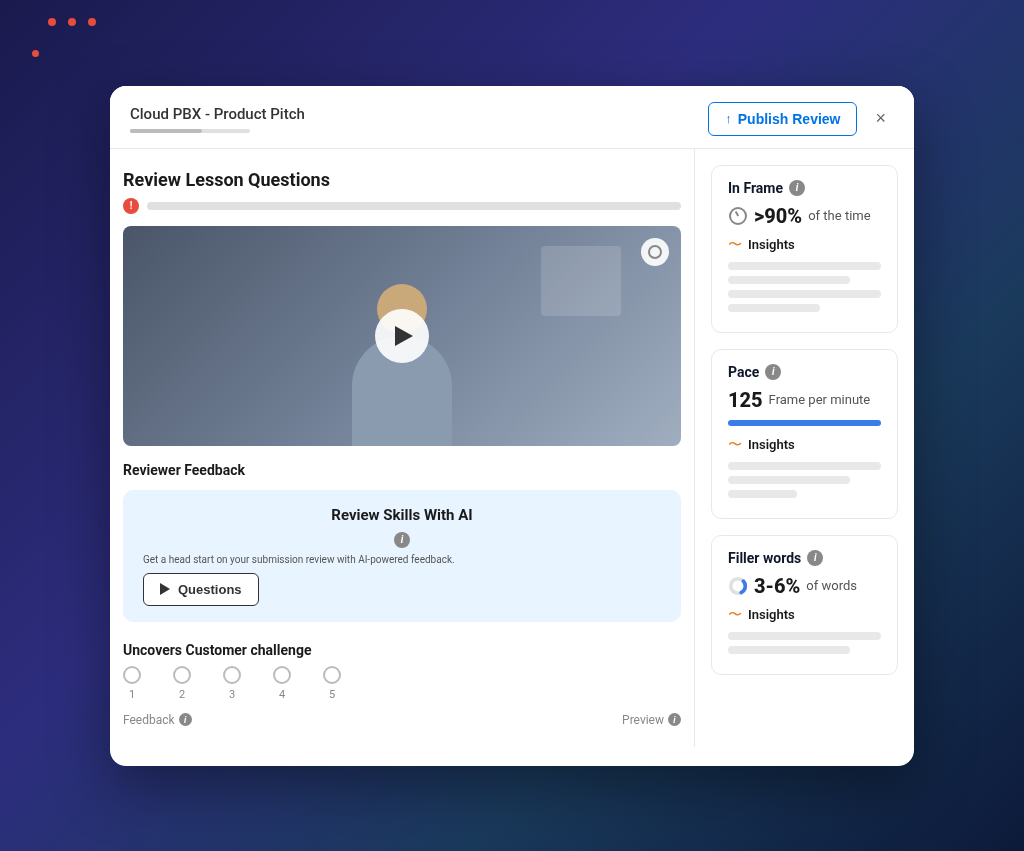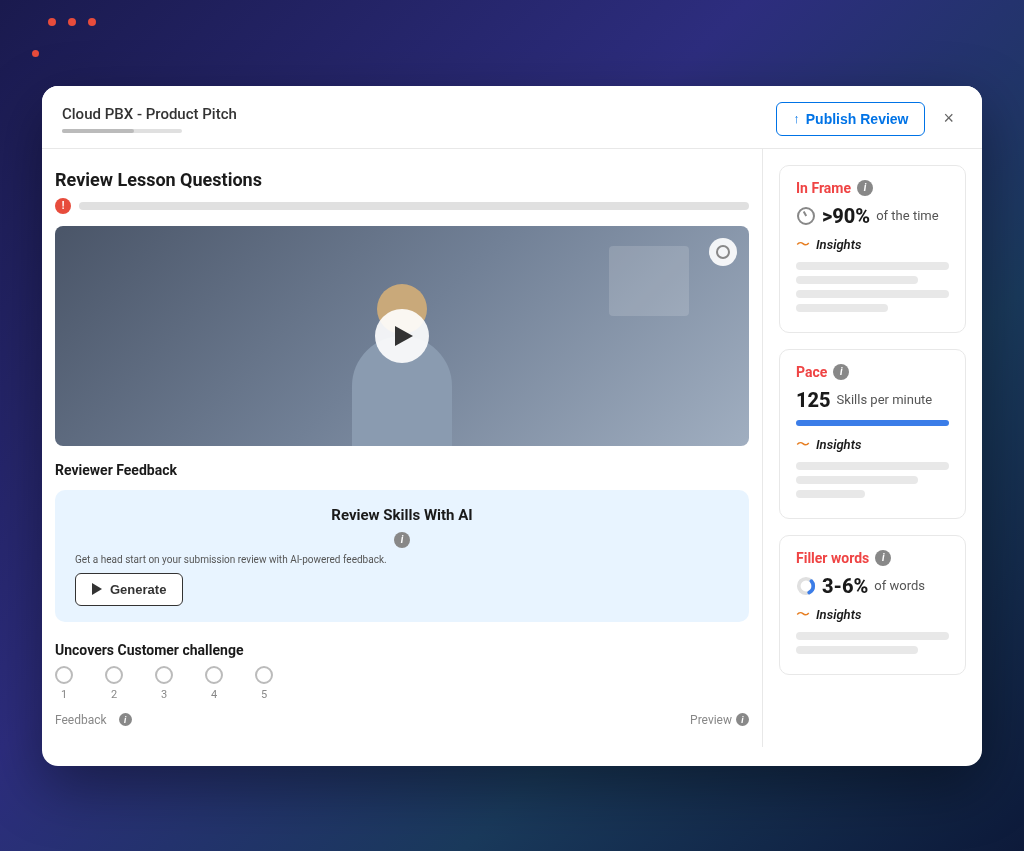--- a/index.html
+++ b/index.html
@@ -16,21 +16,21 @@
     
     .dot {
       position: absolute;
       border-radius: 50%;
       background: #e74c3c;
     }
 
     .main-card {
       background: #fff;
       border-radius: 16px;
-      width: 940px;
+      width: 804px;
       min-height: 680px;
       overflow: hidden;
       box-shadow: 0 20px 60px rgba(0,0,0,0.4);
       position: relative;
     }
 
     
     .card-header {
       display: flex;
       align-items: center;
@@ -365,21 +365,21 @@
       display: flex;
       justify-content: space-between;
       align-items: center;
     }
 
     .feedback-label {
       font-size: 12px;
       color: #888;
       display: flex;
       align-items: center;
-      gap: 12px;
+      gap: 4px;
     }
 
     .preview-label {
       font-size: 12px;
       color: #888;
       display: flex;
       align-items: center;
       gap: 4px;
     }
 
@@ -404,21 +404,21 @@
     .metric-title-row {
       display: flex;
       align-items: center;
       gap: 6px;
       margin-bottom: 8px;
     }
 
     .metric-title {
       font-size: 14px;
       font-weight: 700;
-      color: #ef4444;
+      color: #0f172a;
     }
 
     .metric-value-row {
       display: flex;
       align-items: center;
       gap: 6px;
       margin-bottom: 8px;
     }
 
     .metric-icon {
@@ -448,21 +448,20 @@
       display: flex;
       align-items: center;
       gap: 6px;
       margin-bottom: 8px;
     }
 
     .insights-label {
       font-size: 13px;
       font-weight: 600;
       color: #1a1a1a;
-      font-style: italic;
     }
 
     .chart-icon {
       color: #e67e22;
       font-size: 14px;
     }
 
     .skeleton-line {
       height: 8px;
       background: #e8e8e8;
@@ -571,21 +570,21 @@
       <div class="reviewer-feedback">Reviewer Feedback</div>
 
       <div class="ai-banner">
         <div class="ai-banner-header">
           <span class="ai-title">Review Skills With AI</span>
           <div class="info-icon">i</div>
         </div>
         <p class="ai-desc">Get a head start on your submission review with AI-powered feedback.</p>
         <button class="generate-btn">
           <div class="play-icon-small"></div>
-          <span>Generate</span>
+          <span>Questions</span>
         </button>
       </div>
 
       <div class="question-section">
         <div class="question-label">Uncovers Customer challenge</div>
         <div class="rating-dots">
           <div class="rating-dot-container">
             <div class="rating-dot"></div>
             <span class="rating-number">1</span>
           </div>
@@ -647,21 +646,21 @@
         </div>
       </div>
 
       <div class="metric-card">
         <div class="metric-title-row">
           <span class="metric-title">Pace</span>
           <div class="info-icon">i</div>
         </div>
         <div class="metric-value-row">
           <span class="metric-main-value">125</span>
-          <span class="metric-sub-value">Skills per minute</span>
+          <span class="metric-sub-value">Frame per minute</span>
         </div>
         <div class="pace-bar"></div>
         <div class="insights-section">
           <div class="insights-title-row">
             <span class="chart-icon" style="color:#e67e22;">〜</span>
             <span class="insights-label">Insights</span>
           </div>
           <div class="skeleton-line long"></div>
           <div class="skeleton-line medium"></div>
           <div class="skeleton-line xshort"></div>

